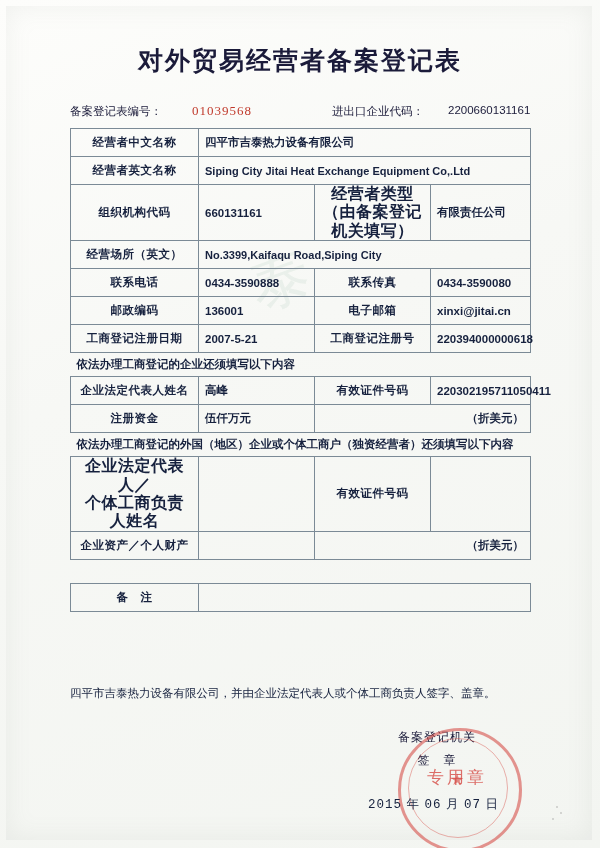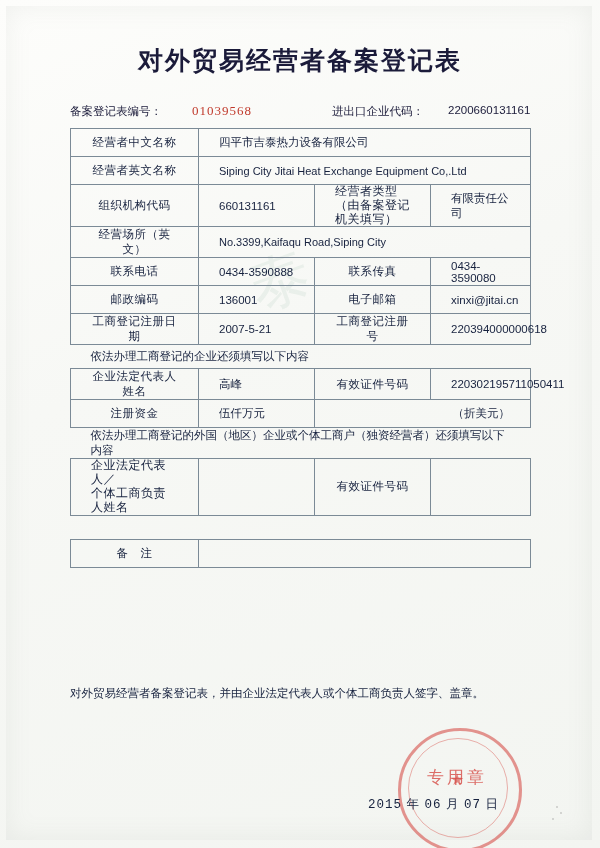--- a/index.html
+++ b/index.html
@@ -76,23 +76,24 @@
   }
   table.doc {
     border-collapse: collapse;
     width: 460px;
     table-layout: fixed;
   }
   table.doc td {
     border: 1px solid #7b8a96;
     height: 27px;
     font-size: 11.5px;
-    padding: 0 20px;
+    padding: 0 6px;
     vertical-align: middle;
     color: #16213e;
+    font-weight: bold;
   }
   td.lbl {
     text-align: center;
     letter-spacing: 0.5px;
   }
   td.val {
     text-align: left;
     padding-left: 10px;
   }
   td.val.en {
@@ -108,22 +109,22 @@
     padding-left: 0;
     text-align: left;
     margin-top: 23px;
   }
   tr.secrow td {
     border: none;
     height: 23px;
   }
   .twoline {
     line-height: 1.15;
-    text-align: left;
-    font-size: 12px;
+    text-align: center;
+    font-size: 16px;
   }
   .tiny {
     font-size: 10px;
   }
   td.right-note {
     text-align: right;
     padding-right: 8px;
     font-size: 10.5px;
   }
   .memo td {
@@ -314,35 +315,44 @@
           <td class="lbl">
             <div class="twoline">
               <div>企业法定代表人／</div>
               <div>个体工商负责人姓名</div>
             </div>
           </td>
           <td class="val"></td>
           <td class="lbl">有效证件号码</td>
           <td class="val"></td>
         </tr>
+        <tr>
+          <td class="lbl">企业资产／个人财产</td>
+          <td class="val"></td>
+          <td class="right-note" colspan="2">（折美元）</td>
+        </tr>
 
         <tr class="secrow">
           <td class="sec" colspan="4"></td>
         </tr>
 
         <tr class="memo">
           <td class="lbl">备　注</td>
           <td class="val" colspan="3"></td>
         </tr>
       </tbody>
     </table>
   </div>
 
-  <div class="footnote">对外贸易经营者备案登记表，并由企业法定代表人或个体工商负责人签字、盖章。</div>
-
+  <div class="footnote">四平市吉泰热力设备有限公司，并由企业法定代表人或个体工商负责人签字、盖章。</div>
+
+  <div class="signblock">
+    <div>备案登记机关</div>
+    <div>签　章</div>
+  </div>
 
   <div class="stamp"></div>
   <div class="stamp-inner"></div>
   <div class="stamp-text">专用章</div>
   <div class="stamp-star">★</div>
 
   <div class="dateline">
     <span class="d">2015</span>
     <span>年</span>
     <span class="d">06</span>

